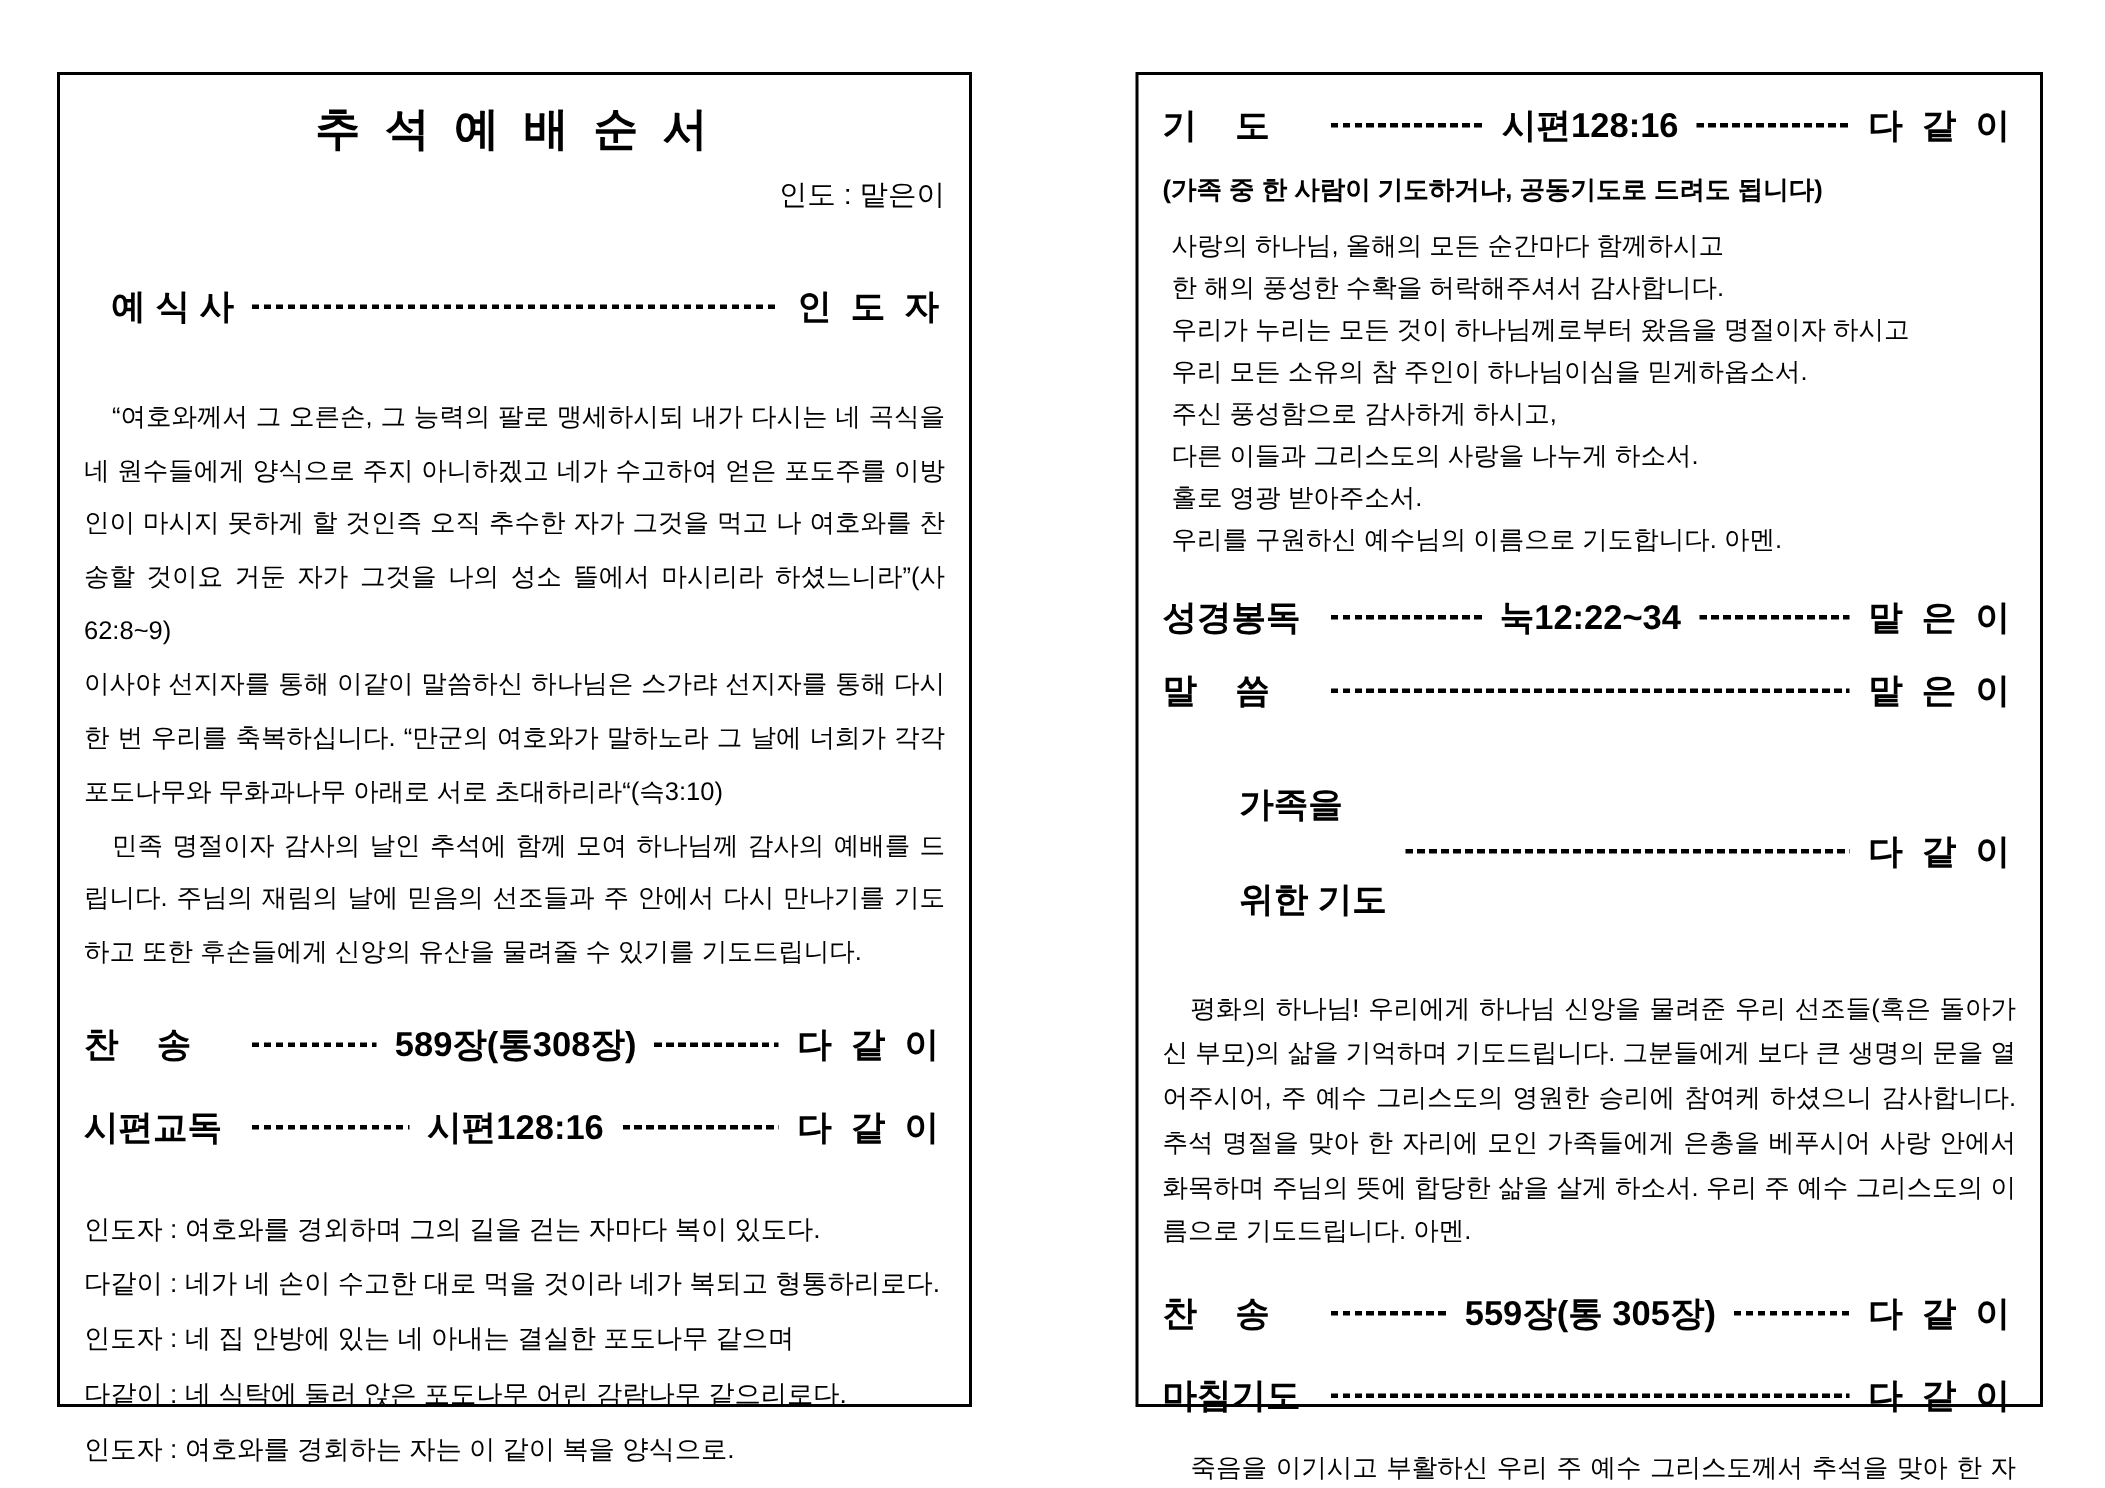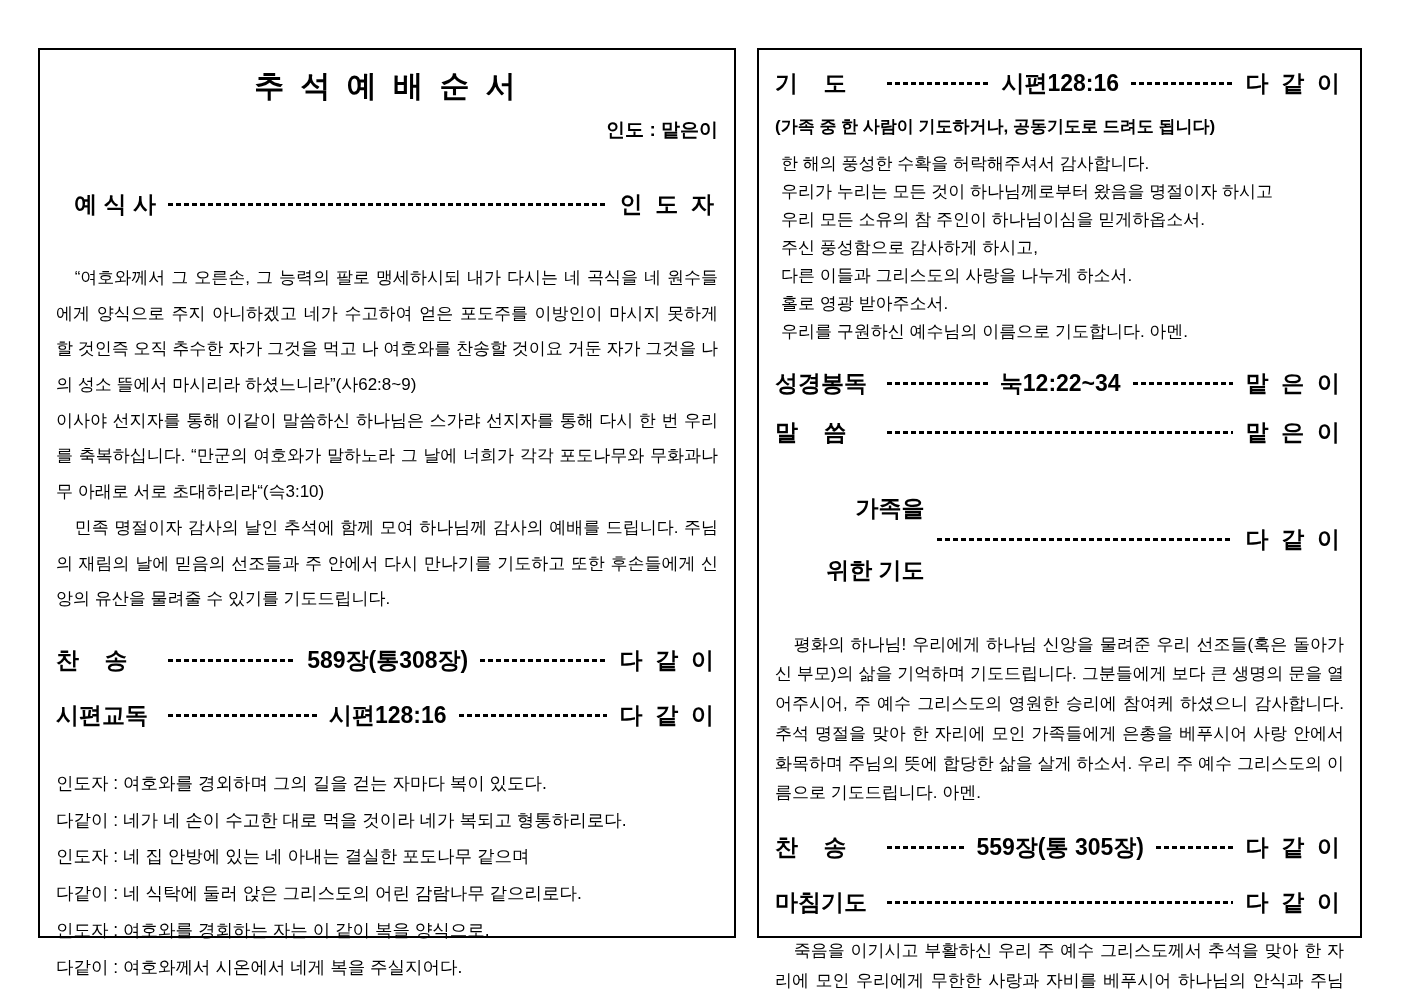--- a/index.html
+++ b/index.html
@@ -18,53 +18,52 @@
   }
   .panel {
     position: absolute;
     top: 48px;
     height: 890px;
     border: 2px solid #000000;
     box-sizing: border-box;
     background: #ffffff;
     padding: 10px 16px;
   }
-  .panel.left  { left: 38px;  width: 698px; }
+  .panel.left  { left: 38px;  width: 610px; }
   .panel.right { left: 757px; width: 605px; }
 
   .doc-title {
     margin: 6px 0 0 0;
     text-align: center;
     font-size: 30px;
     font-weight: bold;
     letter-spacing: 4px;
     white-space: pre;
   }
   .leader-line {
     text-align: right;
     font-size: 19px;
     margin-top: 10px;
     white-space: pre;
-    font-weight: bold;
   }
 
   .order-row {
     display: flex;
     align-items: center;
     font-size: 23px;
     font-weight: bold;
     gap: 12px;
   }
   .order-label {
     white-space: pre;
     min-width: 100px;
     flex: 0 0 auto;
   }
   .order-label.two-line {
-    text-align: right;
+    text-align: left;
     line-height: 1.35;
     min-width: 110px;
   }
   .order-center { white-space: pre; flex: 0 0 auto; }
   .order-right  { white-space: pre; flex: 0 0 auto; margin-right: 4px; }
   .dots {
     flex: 1 1 auto;
     height: 3px;
     background: repeating-linear-gradient(90deg, #000 0 5px, transparent 5px 8px);
   }
@@ -150,40 +149,41 @@
       <span class="dots"></span>
       <span class="order-center">시편128:16</span>
       <span class="dots"></span>
       <span class="order-right">다  같  이</span>
     </div>
 
     <div class="mt-34">
       <p class="reading">인도자 : 여호와를 경외하며 그의 길을 걷는 자마다 복이 있도다.</p>
       <p class="reading bold">다같이 : 네가 네 손이 수고한 대로 먹을 것이라 네가 복되고 형통하리로다.</p>
       <p class="reading">인도자 : 네 집 안방에 있는 네 아내는 결실한 포도나무 같으며</p>
-      <p class="reading bold">다같이 : 네 식탁에 둘러 앉은 그리스도의 어린 감람나무 같으리로다.</p>
+      <p class="reading bold">다같이 : 네 식탁에 둘러 앉은 포도나무 어린 감람나무 같으리로다.</p>
       <p class="reading">인도자 : 여호와를 경회하는 자는 이 같이 복을 양식으로.</p>
       <p class="reading bold">다같이 : 여호와께서 시온에서 네게 복을 주실지어다.</p>
 
     </div>
   </div>
 
   <div class="panel right">
 
     <div class="order-row mt-8">
       <span class="order-label">기    도</span>
       <span class="dots"></span>
       <span class="order-center">시편128:16</span>
       <span class="dots"></span>
       <span class="order-right">다  같  이</span>
     </div>
 
     <div class="note">(가족 중 한 사람이 기도하거나, 공동기도로 드려도 됩니다)</div>
 
     <div class="prayer-lines">
+      <p class="prayer-line">사랑의 하나님, 올해의 모든 순간마다 함께하시고</p>
       <p class="prayer-line">한 해의 풍성한 수확을 허락해주셔서 감사합니다.</p>
       <p class="prayer-line">우리가 누리는 모든 것이 하나님께로부터 왔음을 명절이자 하시고</p>
       <p class="prayer-line">우리 모든 소유의 참 주인이 하나님이심을 믿게하옵소서.</p>
       <p class="prayer-line">주신 풍성함으로 감사하게 하시고,</p>
       <p class="prayer-line">다른 이들과 그리스도의 사랑을 나누게 하소서.</p>
       <p class="prayer-line">홀로 영광 받아주소서.</p>
       <p class="prayer-line">우리를 구원하신 예수님의 이름으로 기도합니다. 아멘.</p>
     </div>
 
     <div class="order-row mt-22">

